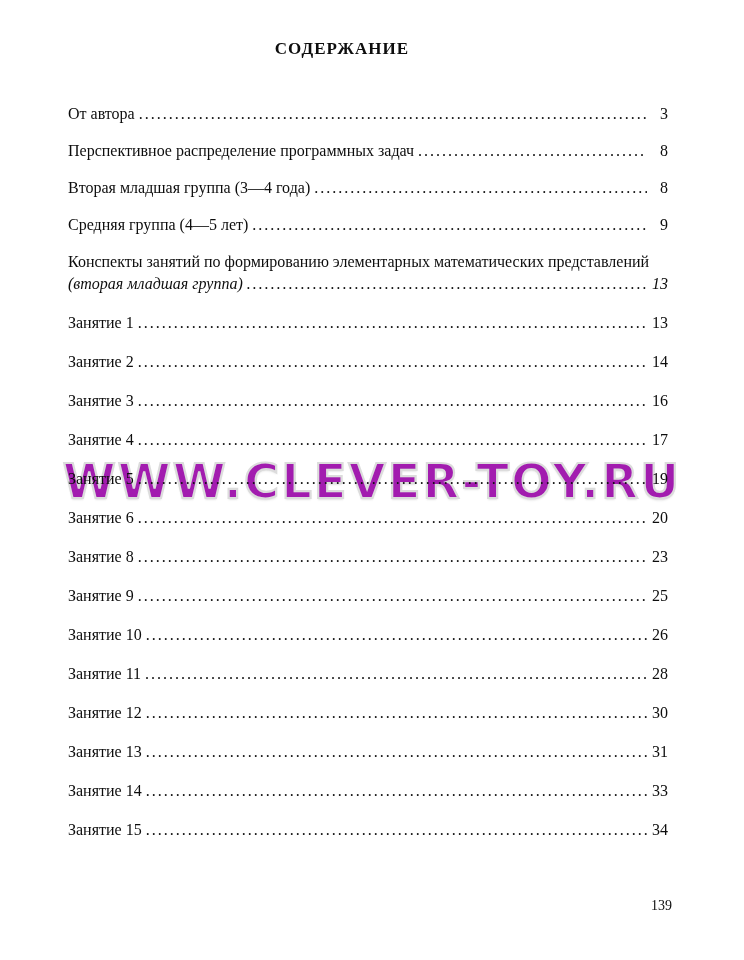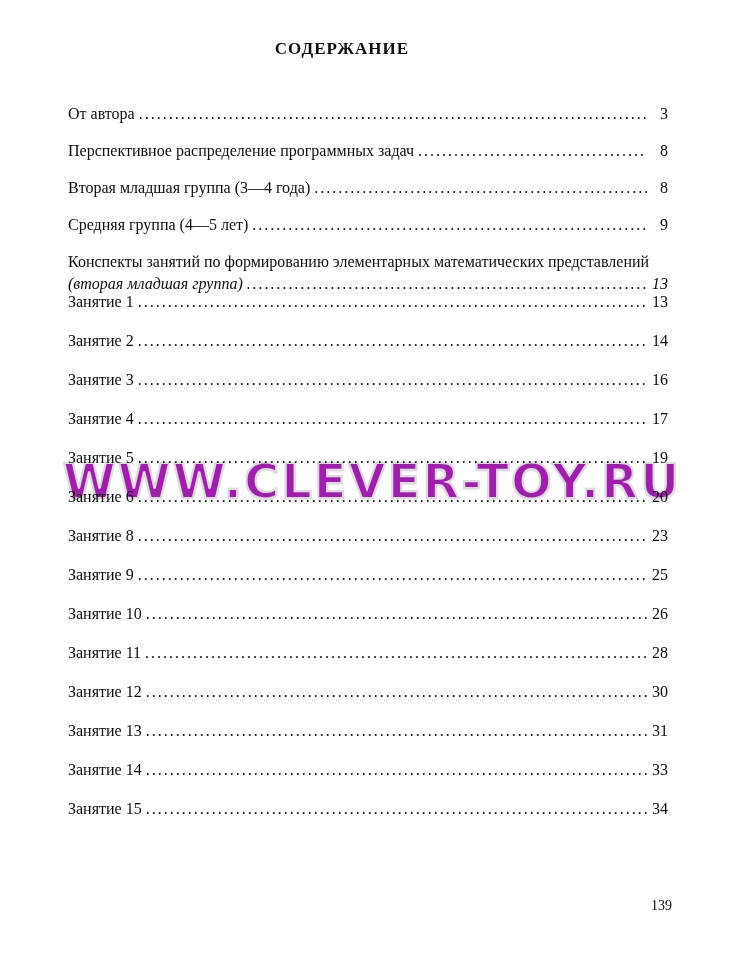--- a/index.html
+++ b/index.html
@@ -60,21 +60,21 @@
     overflow: hidden;
     white-space: nowrap;
     margin: 0 3px 0 4px;
   }
   .toc-dots::after {
     content: "...................................................................................................................................................................................................................................................";
     letter-spacing: 2px;
   }
   .toc-page { white-space: nowrap; min-width: 18px; text-align: right; }
 
-  .toc-multi { }
+  .toc-multi { margin-bottom: 21px; }
   .toc-line1 { line-height: 18px; margin-bottom: 4px; }
   .toc-multi .toc-row { margin-bottom: 0; font-style: italic; }
 
   .folio {
     position: absolute;
     top: 898px; right: 72px;
     font-size: 14px;
     line-height: 16px;
     z-index: 1;
   }

